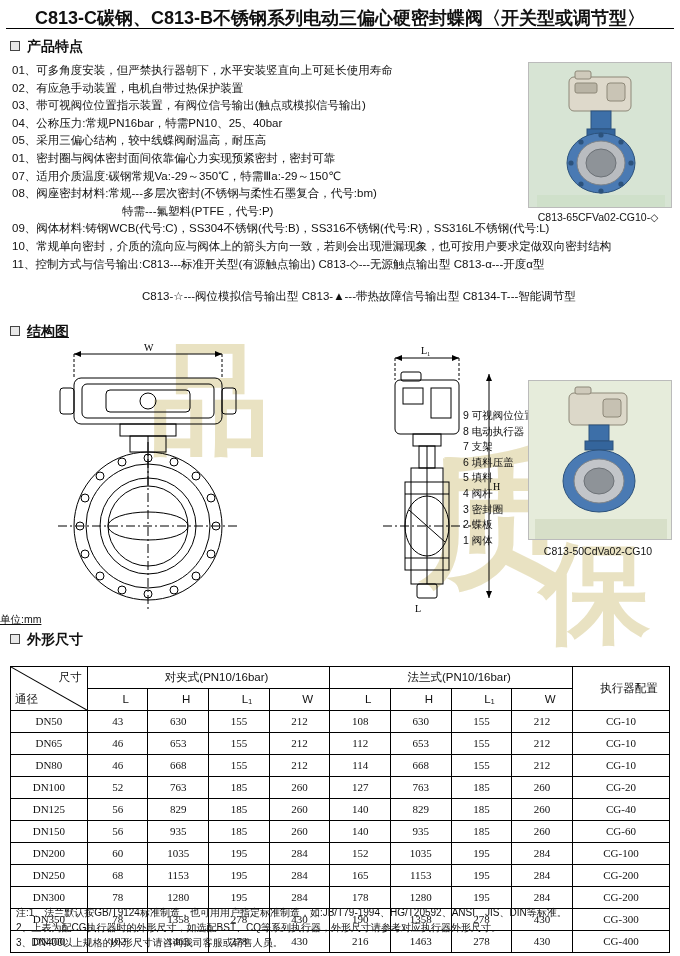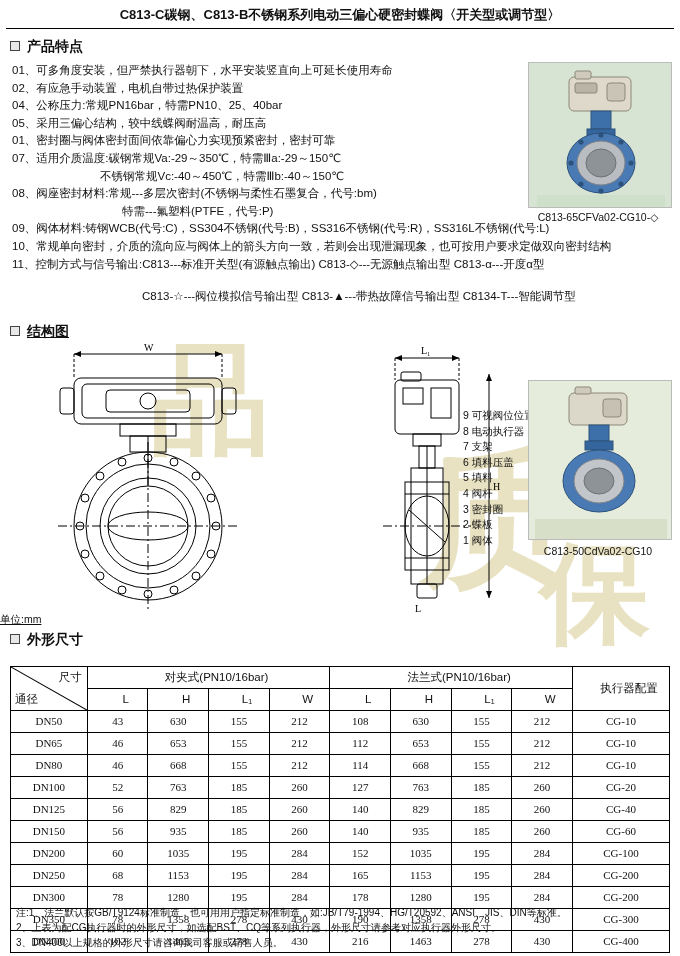--- a/index.html
+++ b/index.html
@@ -9,21 +9,21 @@
     background: #ffffff;
     font-family: "Liberation Sans", sans-serif;
     color: #111;
   }
   .page { position: relative; width: 680px; height: 956px; overflow: hidden; }
 
   
   .main-title {
     position: absolute; top: 6px; left: 0; width: 680px;
     text-align: center;
-    font-size: 13px; font-weight: bold; letter-spacing: 0px;
+    font-size: 18px; font-weight: bold; letter-spacing: 0px;
     white-space: nowrap;
   }
   .title-rule {
     position: absolute; top: 28px; left: 6px; width: 668px; height: 1px;
     background: #000;
   }
 
   
   .sec-head { position: absolute; font-size: 14px; font-weight: bold; }
   .sec-head .sq {
@@ -139,25 +139,25 @@
   <div class="main-title">C813-C碳钢、C813-B不锈钢系列电动三偏心硬密封蝶阀〈开关型或调节型〉</div>
   <div class="title-rule"></div>
 
   <div class="sec-head" id="sec-features">
     <span class="sq"></span><span>产品特点</span>
   </div>
 
   <div class="features">
     <div class="row">01、可多角度安装，但严禁执行器朝下，水平安装竖直向上可延长使用寿命</div>
     <div class="row">02、有应急手动装置，电机自带过热保护装置</div>
+    <div class="row">03、带可视阀位位置指示装置，有阀位信号输出(触点或模拟信号输出)</div>
     <div class="row">04、公称压力:常规PN16bar，特需PN10、25、40bar</div>
     <div class="row">05、采用三偏心结构，较中线蝶阀耐温高，耐压高</div>
     <div class="row">01、密封圈与阀体密封面间依靠偏心力实现预紧密封，密封可靠</div>
     <div class="row">07、适用介质温度:碳钢常规Va:-29～350℃，特需Ⅲa:-29～150℃</div>
-    <div class="row ind1">不锈钢常规Vc:-40～450℃，特需Ⅲb:-40～150℃</div>
     <div class="row">08、阀座密封材料:常规---多层次密封(不锈钢与柔性石墨复合，代号:bm)</div>
     <div class="row ind2">特需---氟塑料(PTFE，代号:P)</div>
     <div class="row">09、阀体材料:铸钢WCB(代号:C)，SS304不锈钢(代号:B)，SS316不锈钢(代号:R)，SS316L不锈钢(代号:L)</div>
     <div class="row">10、常规单向密封，介质的流向应与阀体上的箭头方向一致，若则会出现泄漏现象，也可按用户要求定做双向密封结构</div>
     <div class="row">11、控制方式与信号输出:C813---标准开关型(有源触点输出)  C813-◇---无源触点输出型     C813-α---开度α型</div>
     <div class="row ind3">C813-☆---阀位模拟信号输出型     C813-▲---带热故障信号输出型  C8134-T---智能调节型</div>
   </div>
 
   <div class="photo1">
     <svg width="144" height="146" viewBox="0 0 144 146">

